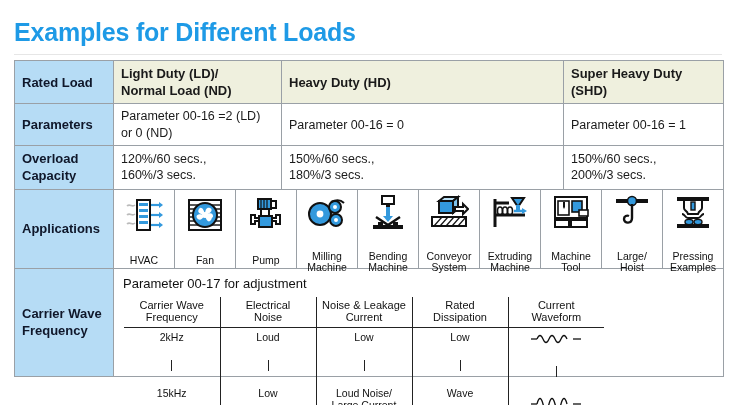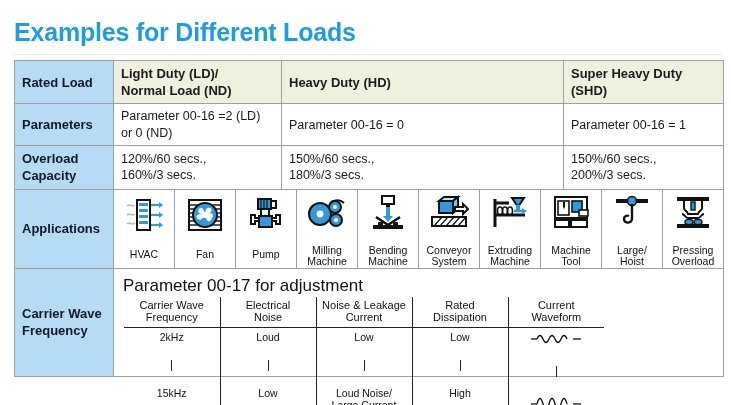--- a/index.html
+++ b/index.html
@@ -53,27 +53,27 @@
     flex:1 1 0;min-width:0;
     border-right:1px solid #9aa0a6;
     display:flex;flex-direction:column;
     align-items:center;justify-content:flex-start;
     padding-top:3px;
   }
   .app:last-child{border-right:none;}
   .app .ico{height:44px;display:flex;align-items:center;justify-content:center;}
   .app .lbl{
     font-size:10.5px;text-align:center;line-height:1.1;
-    margin-top:12px;white-space:pre-line;color:#111;
+    margin-top:18px;white-space:pre-line;color:#111;
   }
 
   
   td.cw{padding:0;height:107px;position:relative;}
   .cw-note{
-    position:absolute;left:9px;top:6px;font-size:17px;color:#111;
+    position:absolute;left:9px;top:6px;font-size:13px;color:#111;
   }
   .cwtbl{
     position:absolute;left:10px;top:28px;width:480px;
     border-collapse:collapse;table-layout:fixed;
   }
   .cwtbl th{
     font-size:11px;font-weight:normal;text-align:center;
     padding:2px 2px 3px;line-height:1.15;white-space:pre-line;
     border-right:1px solid #222;border-bottom:1.6px solid #222;
     color:#111;
@@ -312,21 +312,21 @@
                     <rect x="4" y="4" width="32" height="4" fill="#111"></rect>
                     <path d="M11 8v7c0 3 3 2 4 6h10c1-4 4-3 4-6V8" fill="#fff" stroke="#111" stroke-width="2"></path>
                     <rect x="18" y="9" width="4" height="8" fill="#3399dd" stroke="#111" stroke-width="1.4"></rect>
                     <path d="M9 21c3 0 3 4 6 4h10c3 0 3-4 6-4" fill="none" stroke="#111" stroke-width="2"></path>
                     <rect x="4" y="31" width="32" height="4" fill="#111"></rect>
                     <ellipse cx="16" cy="29" rx="4" ry="2.6" fill="#3399dd" stroke="#111" stroke-width="1.4"></ellipse>
                     <ellipse cx="25" cy="29" rx="4" ry="2.6" fill="#3399dd" stroke="#111" stroke-width="1.4"></ellipse>
                   </svg>
                 </div>
                 <div class="lbl">Pressing
-Overload</div>
+Examples</div>
               </div>
             </div>
         </td>
       </tr>
 
       <tr>
         <td class="rowhead cell-text">Carrier Wave Frequency</td>
         <td class="cw" colspan="3">
           <div class="cw-note">Parameter 00-17 for adjustment</div>
           <table class="cwtbl">
@@ -365,21 +365,21 @@
                       <div>Low</div>
                       <div class="arrow-bar"></div>
                       <div class="two-line">Loud Noise/
 Large Current</div>
                     </div>
                   </td>
                   <td>
                     <div class="arrow-stack">
                       <div>Low</div>
                       <div class="arrow-bar"></div>
-                      <div class="two-line">High</div>
+                      <div class="two-line">Wave</div>
                     </div>
                   </td>
                   <td>
                     <div class="arrow-stack">
                       <div><svg width="54" height="16" viewBox="0 0 54 16">
                           <path d="M2 8h6" stroke="#111" stroke-width="1.3" fill="none"></path>
                           <path d="M8 8q3-7 6 0 3 7 6 0 3-7 6 0 3 7 6 0 3-7 6 0" stroke="#111" stroke-width="1.3" fill="none"></path>
                           <path d="M44 8h8" stroke="#111" stroke-width="1.3" fill="none"></path>
                         </svg></div>
                       <div class="arrow-bar"></div>

